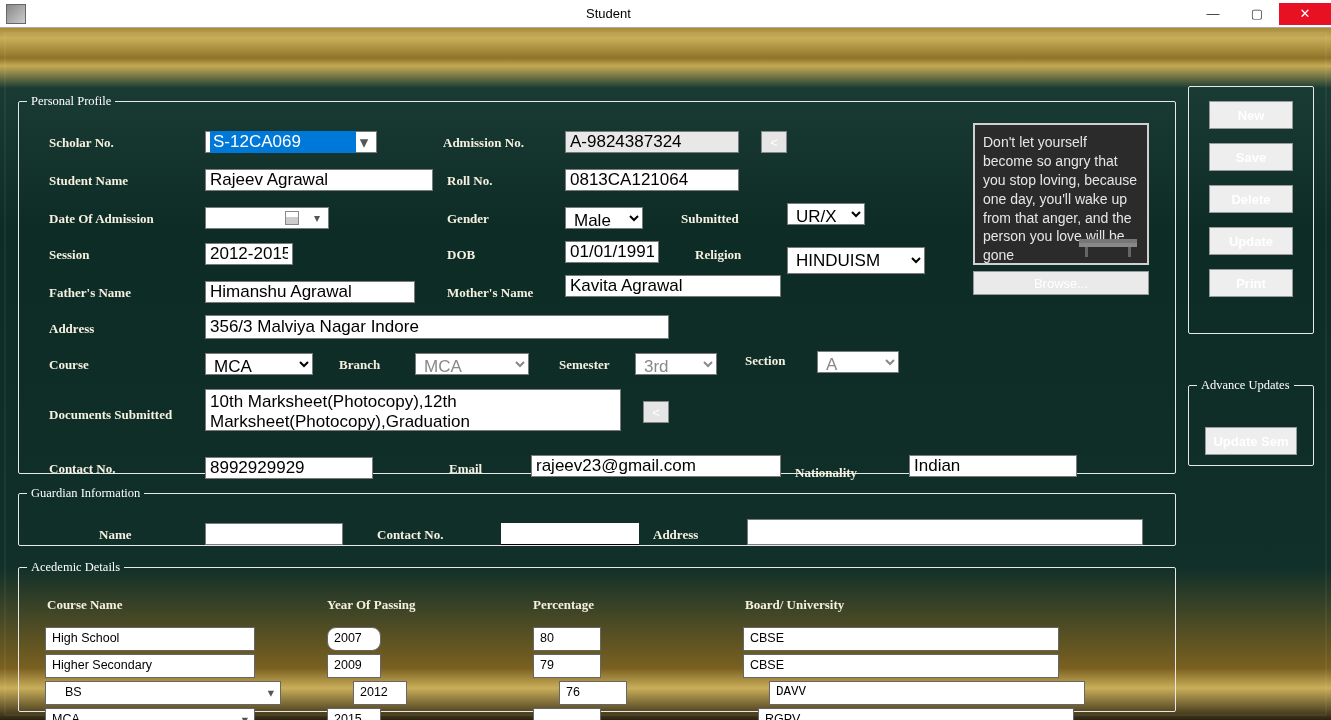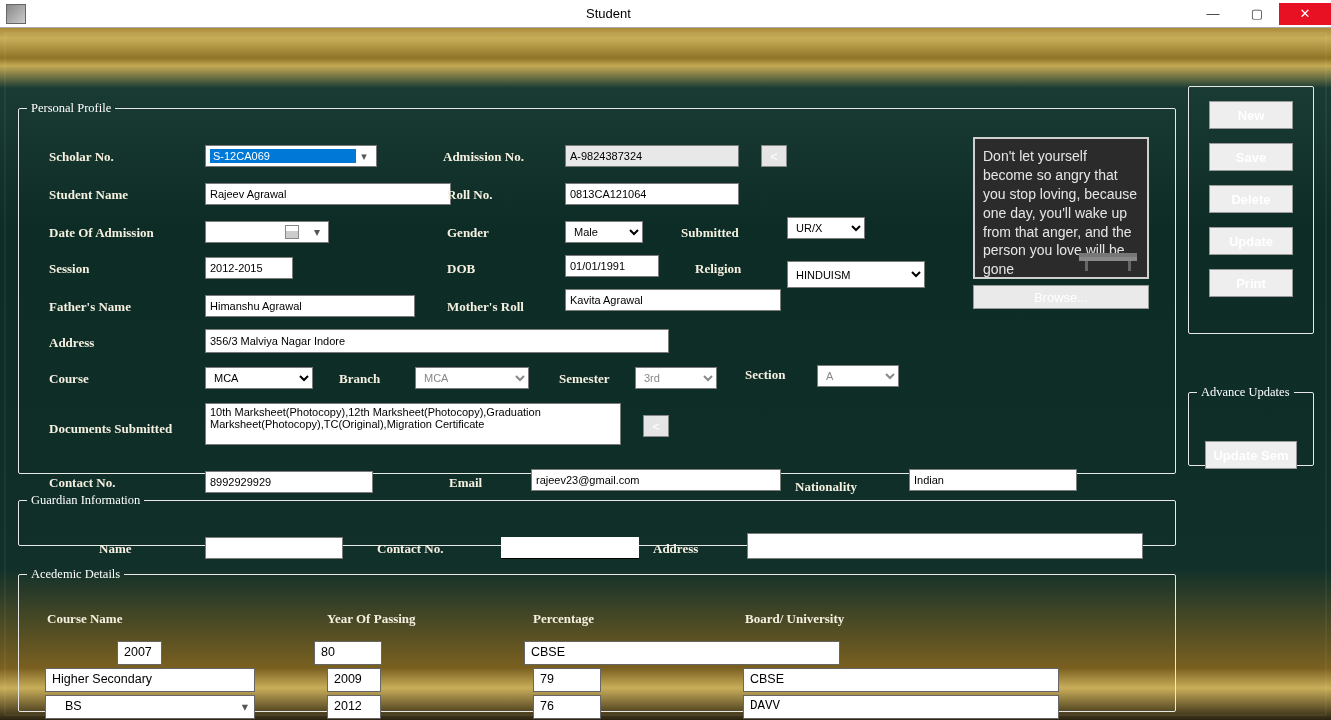--- a/index.html
+++ b/index.html
@@ -58,36 +58,36 @@
   fieldset.box {
     position: absolute;
     border: 1px solid #e8e8e8;
     border-radius: 2px;
     color: #fff;
     padding: 0;
   }
   fieldset.box > legend {
     font-size: 12.5px;
     font-family: Georgia, "Times New Roman", serif;
-    padding: 15px 4px;
+    padding: 8px 4px;
     color: #fff;
     margin-left: 8px;
   }
   .lbl {
     position: absolute;
     font-size: 13px;
     font-family: Georgia, "Times New Roman", serif;
     font-weight: bold;
     color: #f5f0e0;
   }
   input[type=text], select, textarea, .cmb {
     position: absolute;
     background: #fff;
     border: 1px solid #7a7a7a;
-    font-size: 11px;
+    font-size: 17px;
     font-family: "Segoe UI", Tahoma, sans-serif;
     padding: 2px 4px;
     color: #000;
   }
   select.disabled, .cmb.disabled { color: #888; background:#fff; }
   .btn {
     position: absolute;
     background: #eaeaea;
     border: 1px solid #999;
     font-size: 13px;
@@ -185,21 +185,21 @@
     <div class="cmb" style="left:186px; top:14px; width:172px; height:22px; display:flex;align-items:center;">
       <span style="background:#0078d7;color:#fff;padding:1px 3px;flex:1;">S-12CA069</span>
       <span style="width:16px;text-align:center;color:#555;">▾</span>
     </div>
 
     <span class="lbl" style="left:424px; top:18px;">Admission No.</span>
     <input type="text" style="left: 546px; top: 14px; width: 174px; height: 22px; background: rgb(232, 232, 232);" value="A-9824387324">
     <div class="smallbtn" style="left:742px; top:14px;">&lt;</div>
 
     <span class="lbl" style="left:30px; top:56px;">Student Name</span>
-    <input type="text" style="left: 186px; top: 52px; width: 246px; height: 22px;" value="Rajeev Agrawal">
+    <input type="text" style="left: 186px; top: 52px; width: 228px; height: 22px;" value="Rajeev Agrawal">
 
     <span class="lbl" style="left:428px; top:56px;">Roll No.</span>
     <input type="text" style="left: 546px; top: 52px; width: 174px; height: 22px;" value="0813CA121064">
 
     <span class="lbl" style="left:30px; top:94px;">Date Of Admission</span>
     <div class="datepick" style="left:186px; top:90px; width:124px; height:22px;">
       <span>10/Aug/2012</span>
       <span class="calico" style="margin-left:auto"></span>
       <span class="dd">▾</span>
     </div>
@@ -221,21 +221,21 @@
     <input type="text" style="left: 546px; top: 124px; width: 94px; height: 22px;" value="01/01/1991">
 
     <span class="lbl" style="left:676px; top:130px;">Religion</span>
     <select style="left:768px; top:130px; width:138px; height:27px;">
       <option>HINDUISM</option>
     </select>
 
     <span class="lbl" style="left:30px; top:168px;">Father's Name</span>
     <input type="text" style="left: 186px; top: 164px; width: 210px; height: 22px;" value="Himanshu Agrawal">
 
-    <span class="lbl" style="left:428px; top:168px;">Mother's Roll</span>
+    <span class="lbl" style="left:428px; top:168px;">Mother's Name</span>
     <input type="text" style="left: 546px; top: 158px; width: 216px; height: 22px;" value="Kavita Agrawal">
 
     <span class="lbl" style="left:30px; top:204px;">Address</span>
     <input type="text" class="spinner" style="left: 186px; top: 198px; width: 464px; height: 24px;" value="356/3 Malviya Nagar Indore">
 
     <span class="lbl" style="left:30px; top:240px;">Course</span>
     <select style="left:186px; top:236px; width:108px; height:22px;">
       <option>MCA</option>
     </select>
     <span class="lbl" style="left:320px; top:240px;">Branch</span>
@@ -288,38 +288,39 @@
   </fieldset>
 
   <fieldset class="box" style="left:12px; top:518px; width:1158px; height:160px;">
     <legend>Acedemic Details</legend>
     <span class="lbl" style="left:28px; top:14px;">Course Name</span>
     <span class="lbl" style="left:308px; top:14px;">Year Of Passing</span>
     <span class="lbl" style="left:514px; top:14px;">Percentage</span>
     <span class="lbl" style="left:726px; top:14px;">Board/ University</span>
     <div class="academic-table" id="academic-rows">
           <div class="academic-row">
+            <div class="cell" style="width: 210px;">High School</div>
             <div style="width: 72px;"></div>
-            <div class="cell" style="width: 45px;">2007</div>
+            <div class="cell" style="width: 54px; border-radius: 9px;">2007</div>
             <div style="width: 152px;"></div>
             <div class="cell" style="width: 68px;">80</div>
             <div style="width: 142px;"></div>
             <div class="cell" style="width: 316px;">CBSE</div>
           </div>
           <div class="academic-row">
             <div class="cell" style="width: 210px;">Higher Secondary</div>
             <div style="width: 72px;"></div>
             <div class="cell" style="width: 54px;">2009</div>
             <div style="width: 152px;"></div>
             <div class="cell" style="width: 68px;">79</div>
             <div style="width: 142px;"></div>
             <div class="cell" style="width: 316px;">CBSE</div>
           </div>
           <div class="academic-row">
-            <div class="cell sel" style="width: 210px; padding-left: 19px;">BS</div>
+            <div class="cell sel" style="width: 236px; padding-left: 19px;">BS</div>
             <div style="width: 72px;"></div>
             <div class="cell" style="width: 54px;">2012</div>
             <div style="width: 152px;"></div>
             <div class="cell" style="width: 68px;">76</div>
             <div style="width: 142px;"></div>
             <div class="cell" style="width: 316px; font-family: Liberation Mono, monospace;">DAVV</div>
           </div>
           <div class="academic-row">
             <div class="cell sel" style="width: 210px;">MCA</div>
             <div style="width: 72px;"></div>

